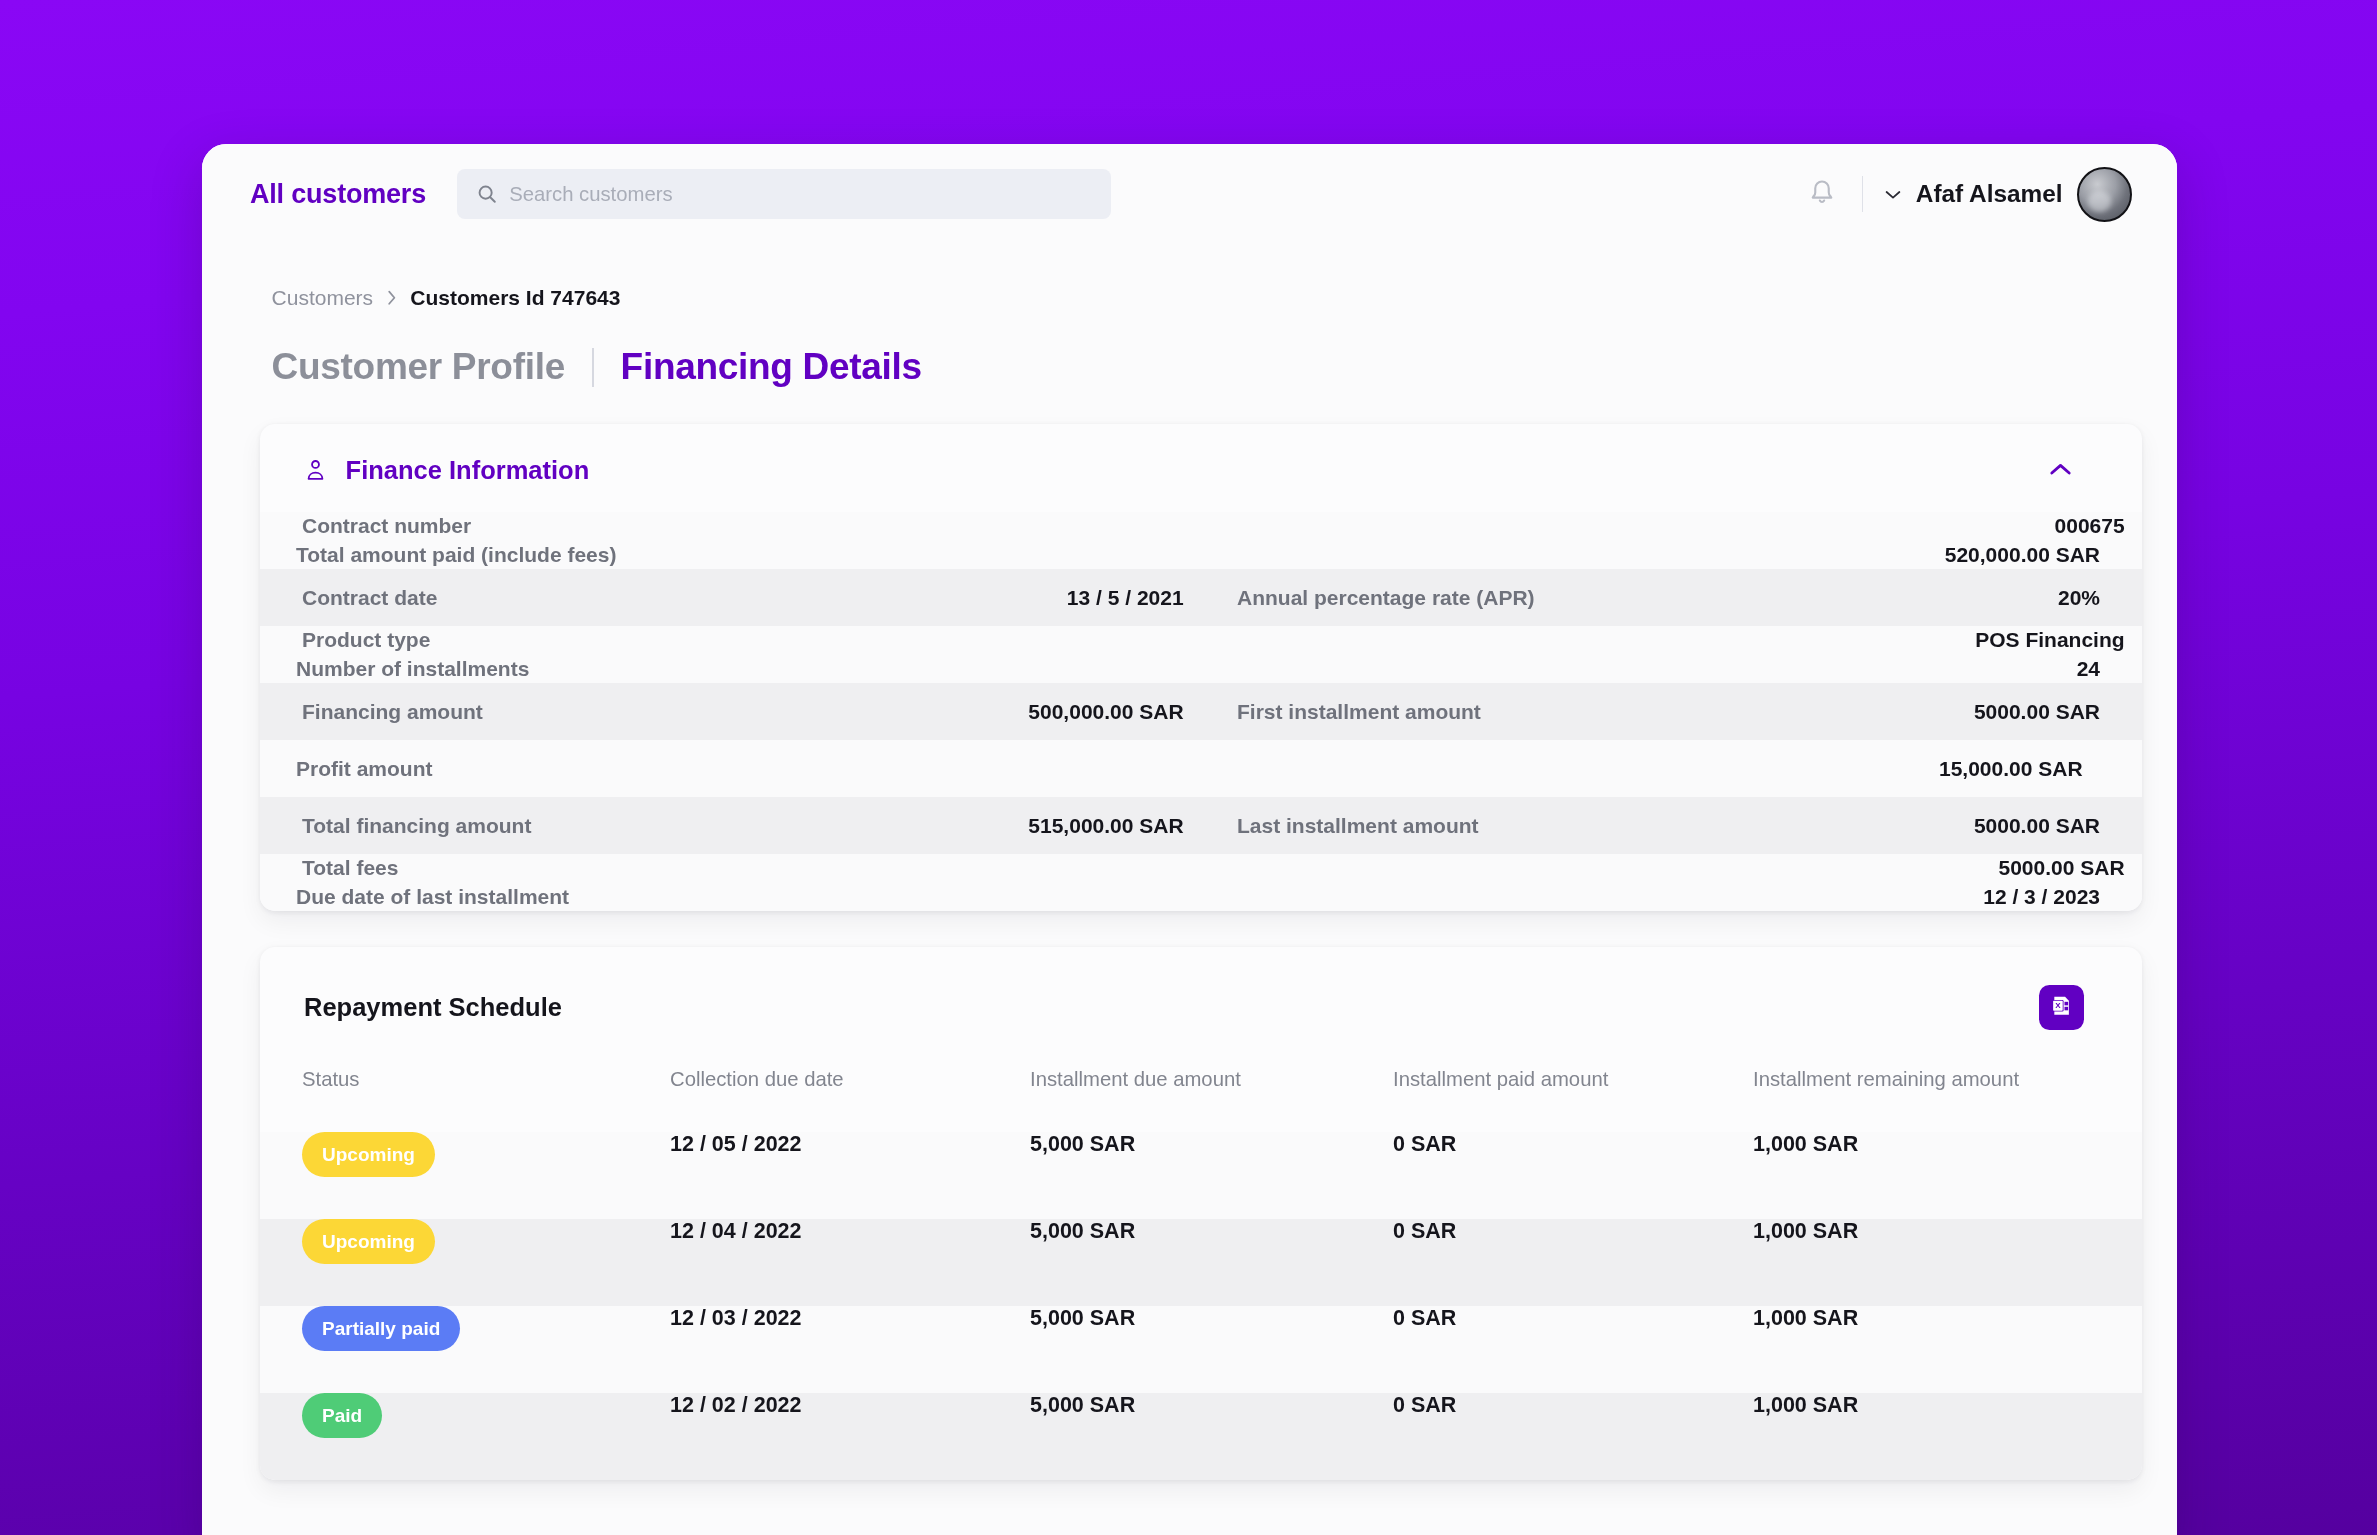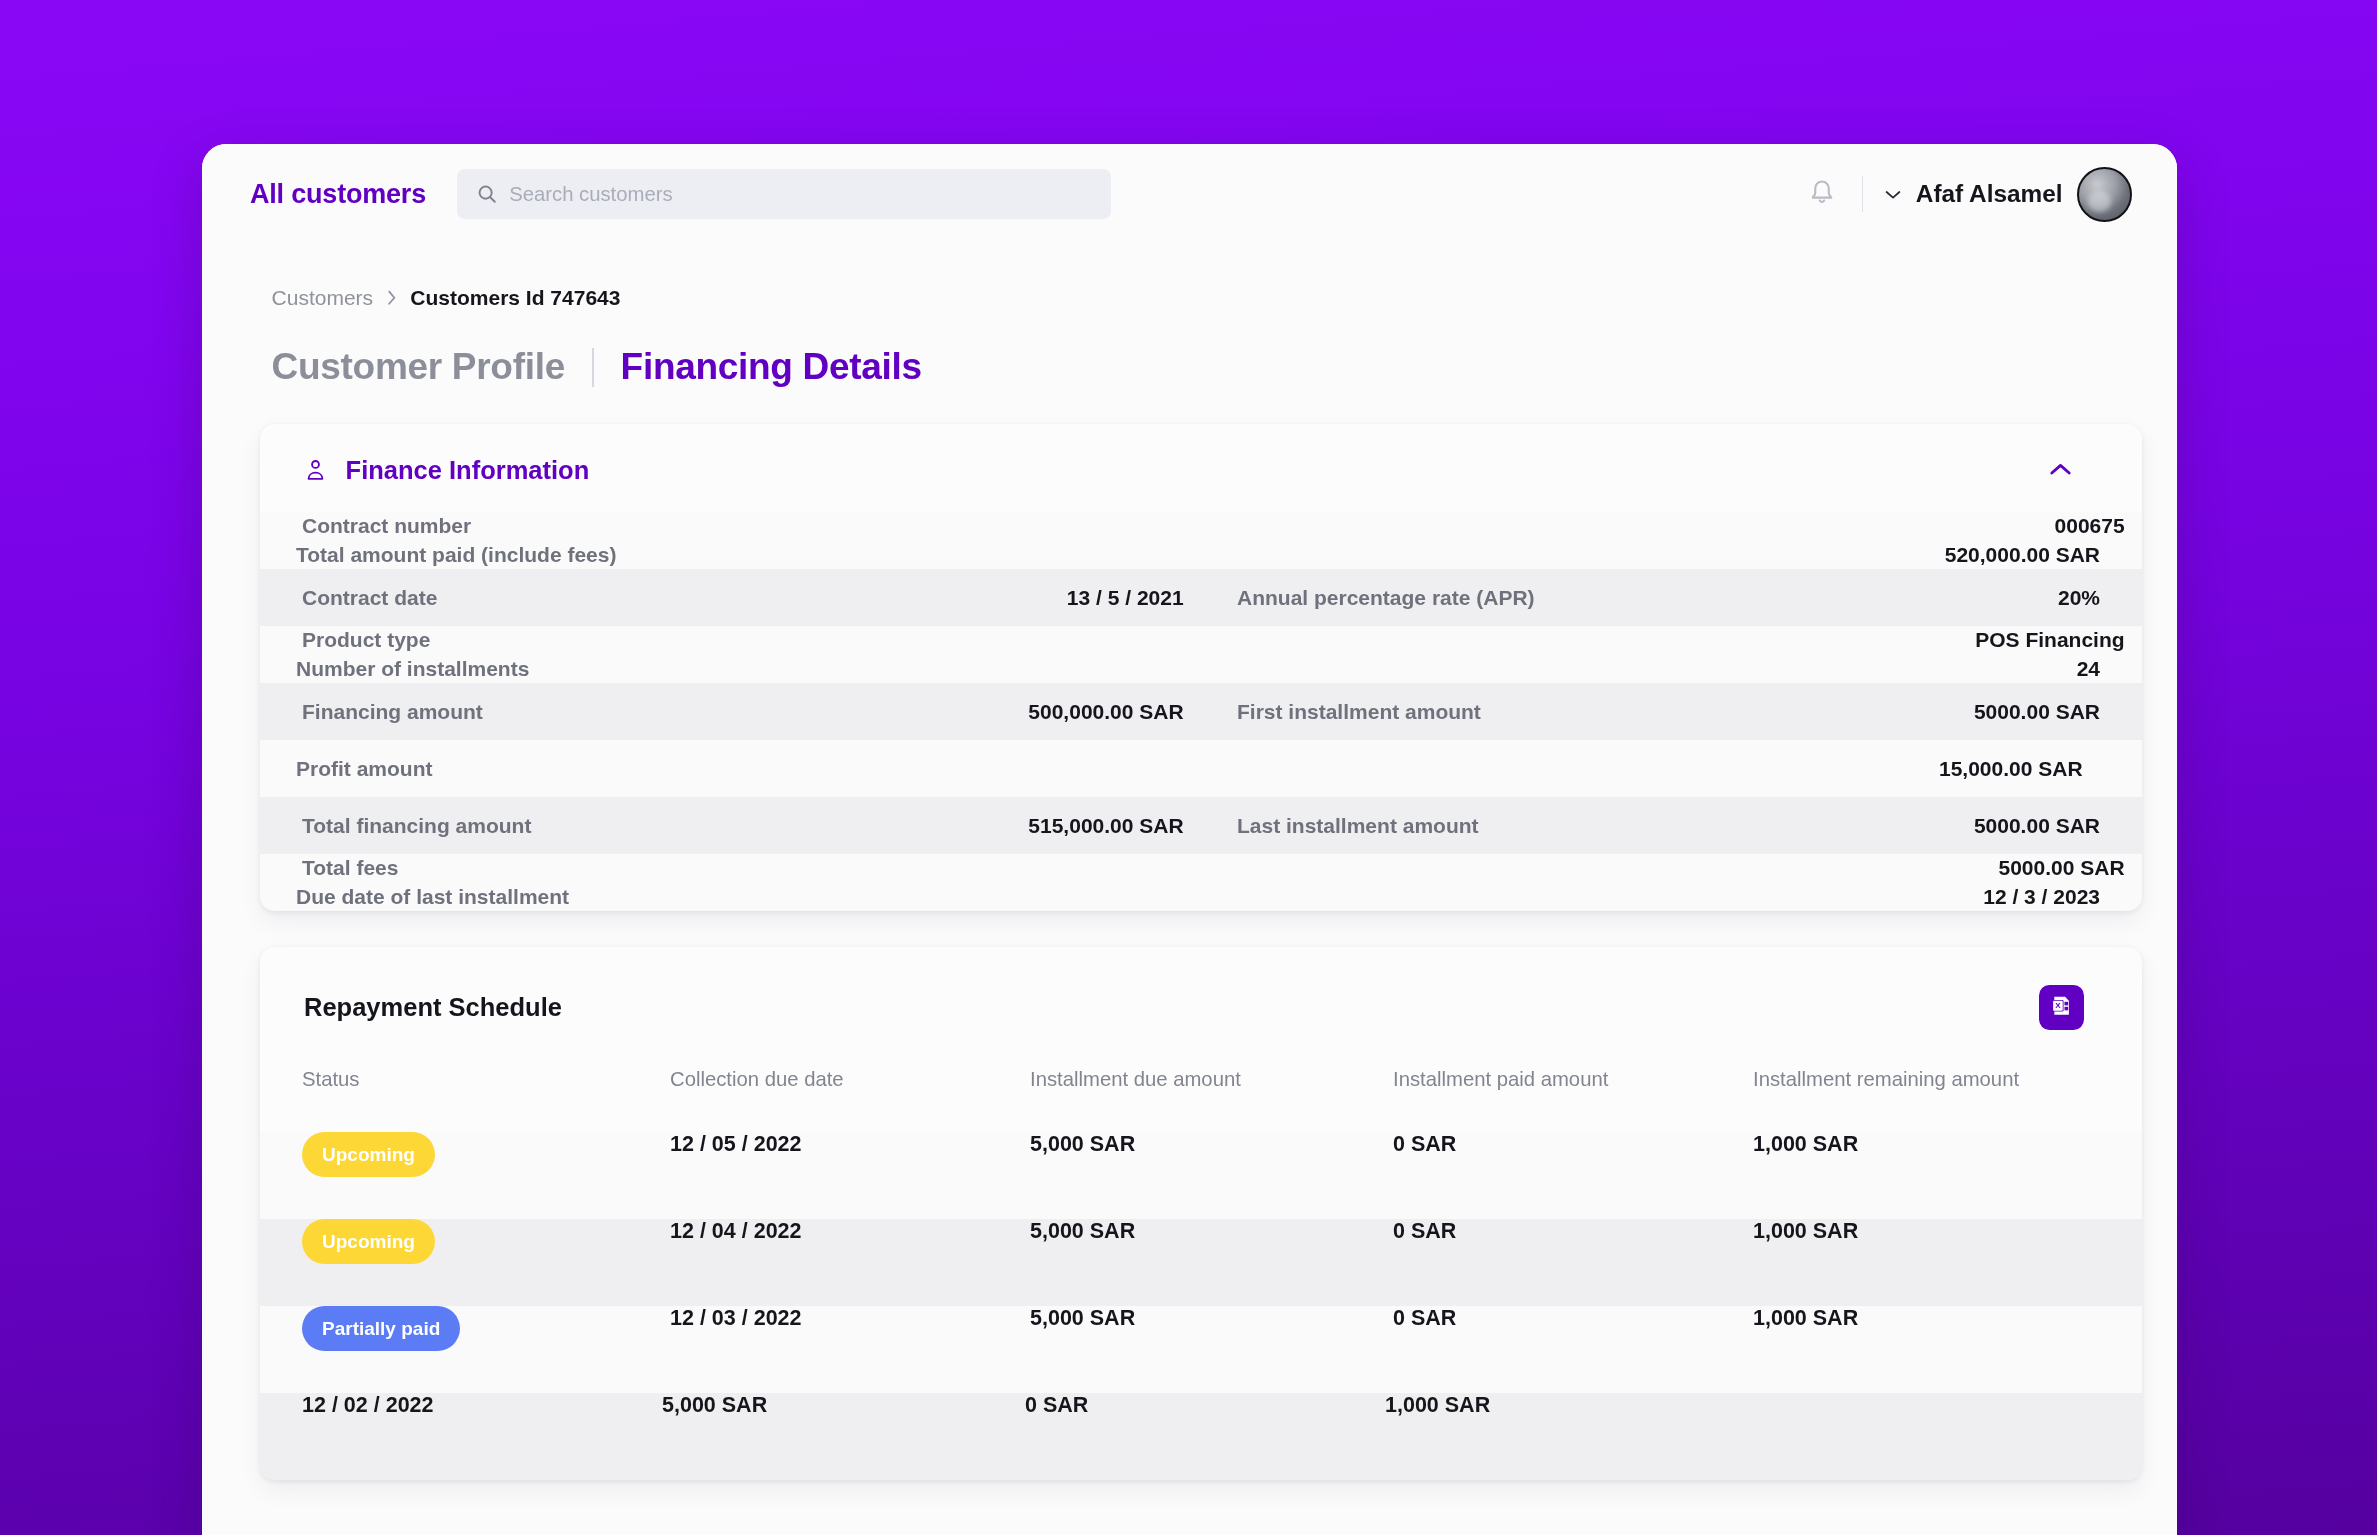--- a/index.html
+++ b/index.html
@@ -466,20 +466,21 @@
               <div class="td c-remain">1,000 SAR</div>
             </div>
             <div class="tr plain">
               <div class="c-status"><span class="badge partial">Partially paid</span></div>
               <div class="td c-date">12 / 03 / 2022</div>
               <div class="td c-due">5,000 SAR</div>
               <div class="td c-paid">0 SAR</div>
               <div class="td c-remain">1,000 SAR</div>
             </div>
             <div class="tr alt">
+              <div class="c-status"><span class="badge paid">Paid</span></div>
               <div class="td c-date">12 / 02 / 2022</div>
               <div class="td c-due">5,000 SAR</div>
               <div class="td c-paid">0 SAR</div>
               <div class="td c-remain">1,000 SAR</div>
             </div>
           </div>
       </div>
     </div>
 
   </div>

